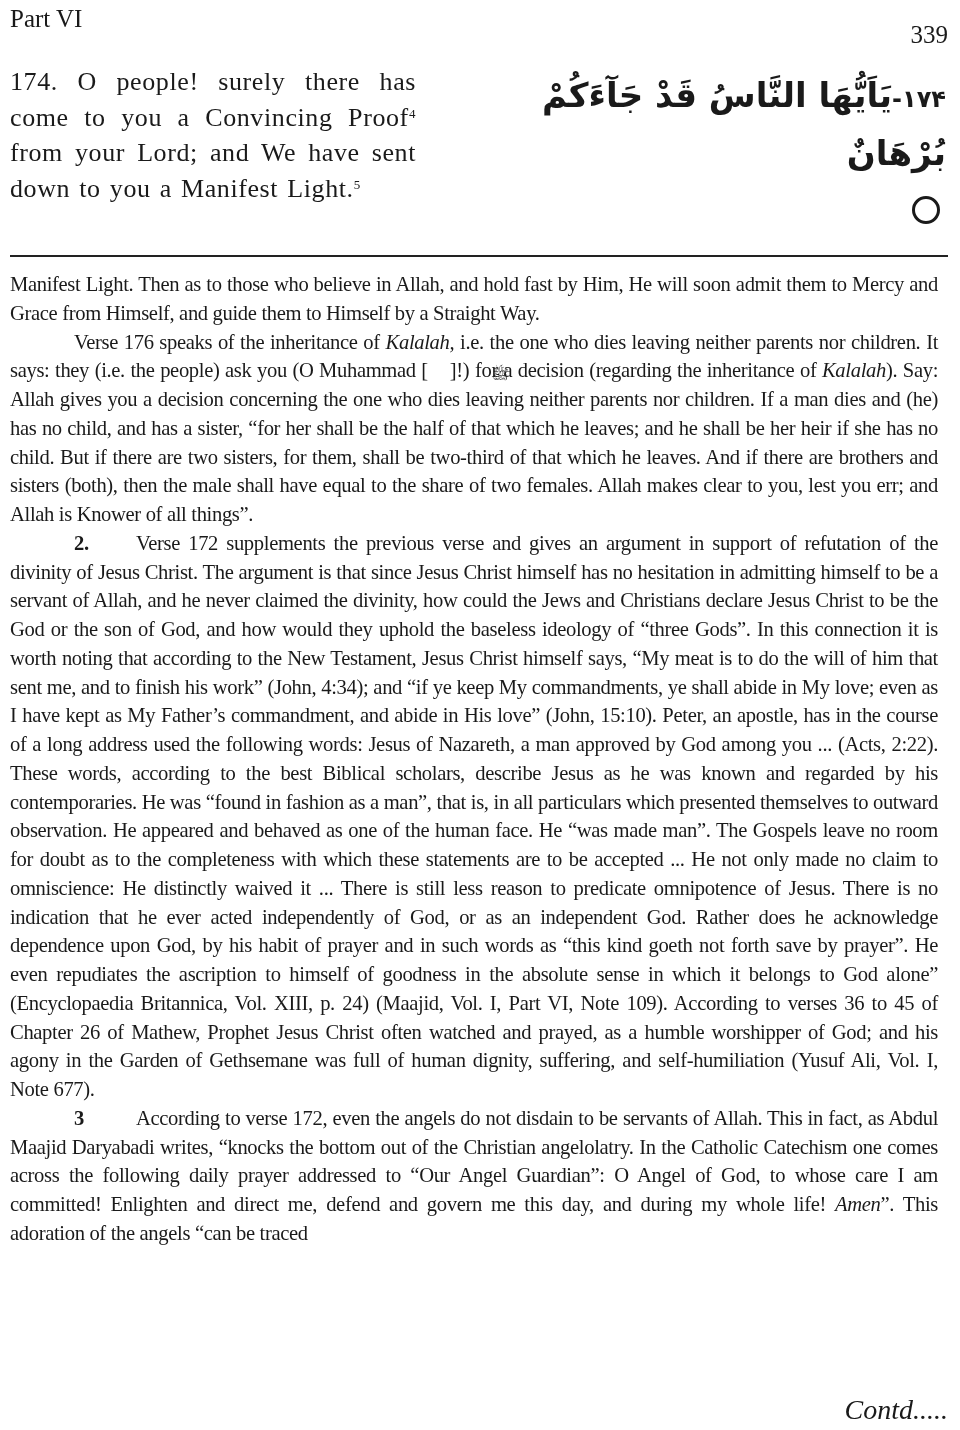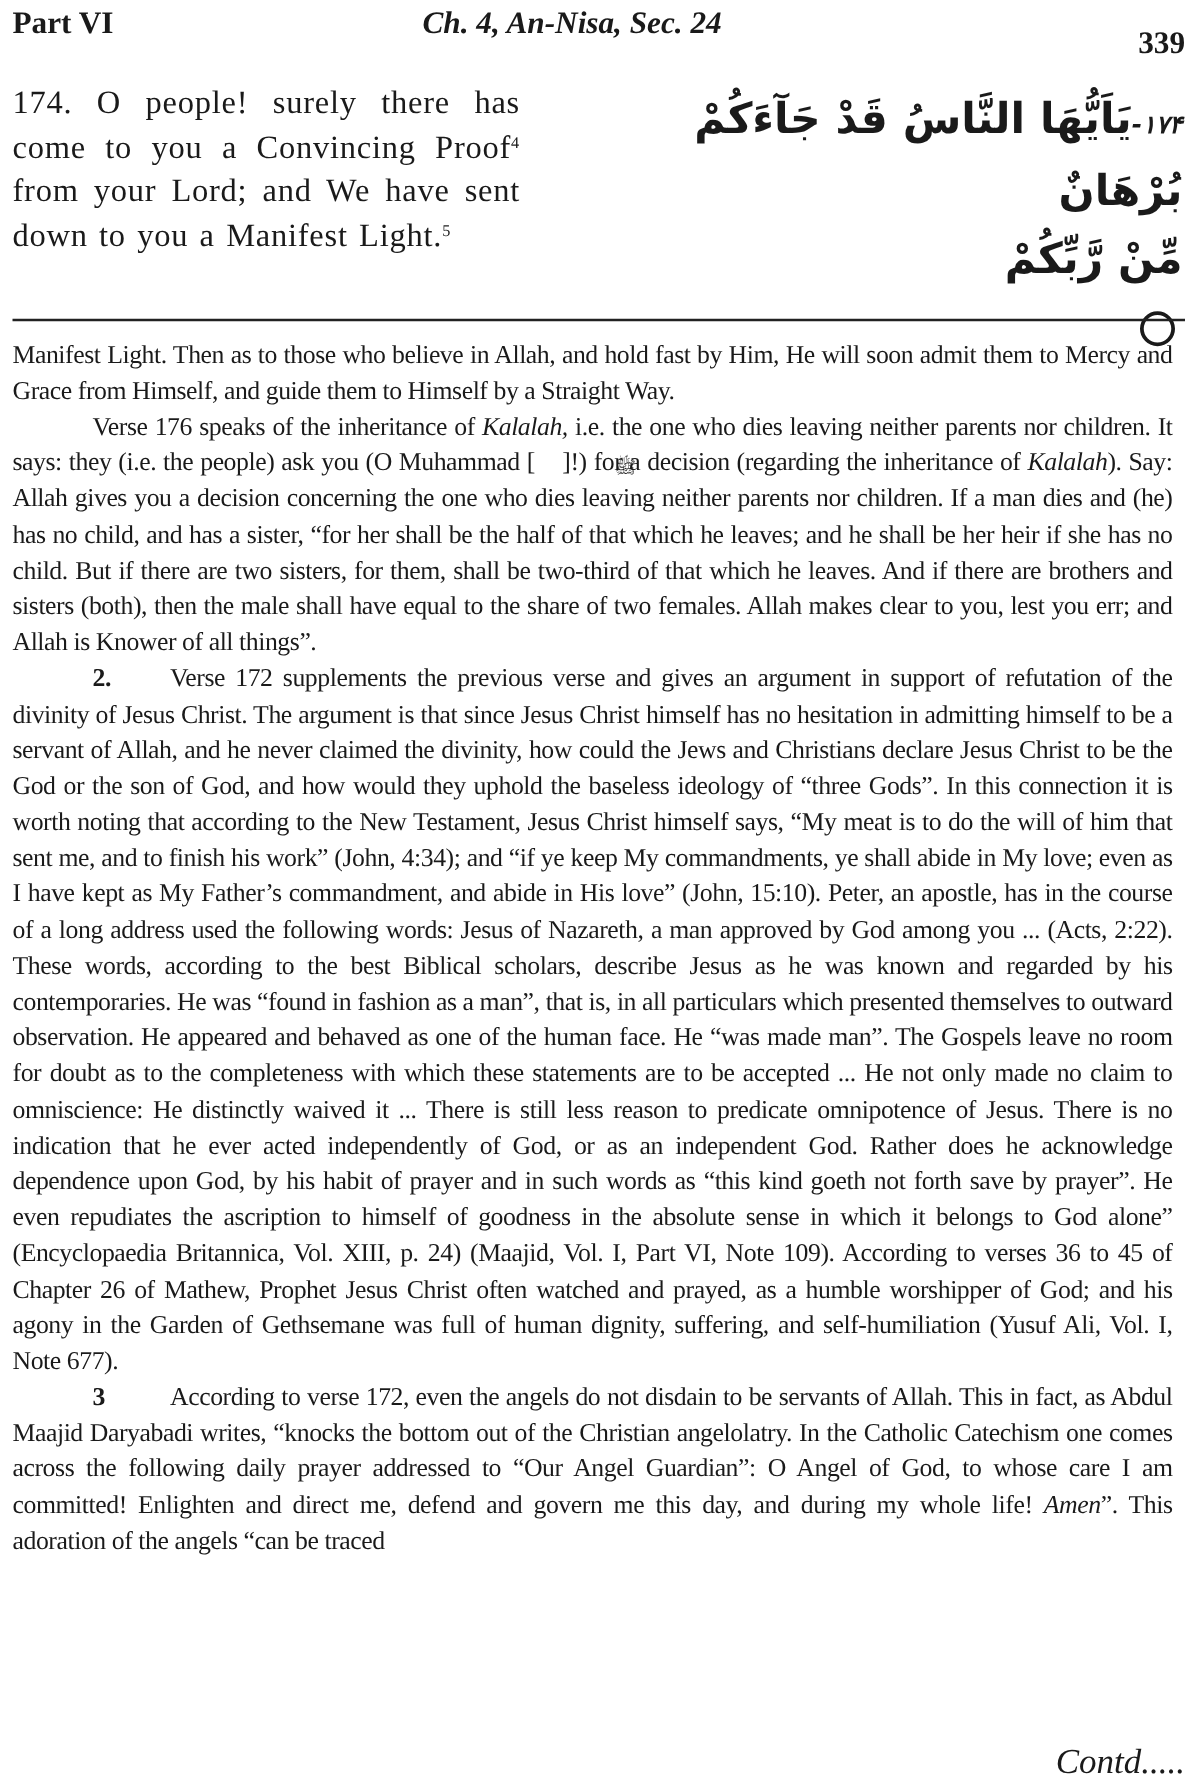--- a/index.html
+++ b/index.html
@@ -3,41 +3,41 @@
 <meta charset="utf-8">
 <style>
   html, body { margin: 0; padding: 0; background: #ffffff; }
   body {
     width: 960px; height: 1430px; overflow: hidden; position: relative;
     color: #1a1a1a;
     font-family: "Liberation Serif", "DejaVu Serif", serif;
   }
   .running-head {
     position: absolute; top: 2px; left: 10px; right: 12px; height: 34px;
-    font-size: 25px; line-height: 34px; font-weight: bold;
+    font-size: 25px; line-height: 34px;
   }
   .running-head .part { position: absolute; left: 0; top: 0; }
   .running-head .chapter { position: absolute; left: 328px; top: 0; font-style: italic; }
   .running-head .pageno { position: absolute; right: 0; top: 16px; }
 
   .verse-block { position: absolute; top: 64px; left: 10px; right: 12px; height: 180px; }
   .verse-english {
     position: absolute; left: 0; top: 0; width: 406px;
     font-weight: normal; font-size: 26px; line-height: 35.5px;
     text-align: justify; text-align-last: left; letter-spacing: 0.6px;
     word-spacing: 2px;
   }
   .verse-english sup { font-size: 13px; vertical-align: top; position: relative; top: -4px; }
   .verse-arabic {
     position: absolute; right: 2px; top: 4px; width: 440px;
     direction: rtl; text-align: right;
     font-family: "DejaVu Sans", sans-serif; font-weight: bold;
     font-size: 34px; line-height: 54px;
   }
-  .verse-arabic .num { font-size: 20px; font-weight: bold; font-style: italic; }
+  .verse-arabic .num { font-size: 24px; font-weight: bold; }
   .verse-arabic .end-mark {
     display: inline-block; width: 22px; height: 22px; border: 3px solid #1a1a1a;
     border-radius: 50%; vertical-align: middle; margin-right: 6px;
   }
 
   .divider { position: absolute; top: 255px; left: 10px; right: 12px; height: 0; border-top: 2px solid #222; }
 
   .body-text {
     position: absolute; top: 270px; left: 10px; right: 22px;
     font-size: 20.6px; line-height: 28.75px;
@@ -55,30 +55,28 @@
   .contd {
     position: absolute; right: 12px; top: 1394px;
     font-style: italic; font-size: 28px;
   }
 </style>
 </head>
 <body>
 
 <div class="running-head">
   <span class="part">Part VI</span>
-  <span class="chapter">Ch. 4, An-Nisa, Sec. 24</span>
   <span class="pageno">339</span>
 </div>
 
 <div class="verse-block">
   <div class="verse-english"><span>174. O people! surely there has come to you a Convincing Proof</span><sup>4</sup><span> from your Lord; and We have sent down to you a Manifest Light.</span><sup>5</sup></div>
 
   <div class="verse-arabic">
     <div><span class="num">۱۷۴-</span><span>يَاَيُّهَا النَّاسُ قَدْ جَآءَكُمْ بُرْهَانٌ</span></div>
-    <div>مِّنْ رَّبِّكُمْ</div>
     <div><span class="end-mark"></span></div>
   </div>
 </div>
 
 <div class="divider"></div>
 
 <div class="body-text">
   <p>Manifest Light. Then as to those who believe in Allah, and hold fast by Him, He will soon admit them to Mercy and Grace from Himself, and guide them to Himself by a Straight Way.</p>
   <p class="indent"><span>Verse 176 speaks of the inheritance of </span><em>Kalalah,</em><span> i.e. the one who dies leaving neither parents nor children. It says: they (i.e. the people) ask you (O Muhammad [</span><span class="salawat">ﷺ</span><span>]!) for a decision (regarding the inheritance of </span><em>Kalalah</em><span>). Say: Allah gives you a decision concerning the one who dies leaving neither parents nor children. If a man dies and (he) has no child, and has a sister, “for her shall be the half of that which he leaves; and he shall be her heir if she has no child. But if there are two sisters, for them, shall be two-third of that which he leaves. And if there are brothers and sisters (both), then the male shall have equal to the share of two females. Allah makes clear to you, lest you err; and Allah is Knower of all things”.</span></p>
   <p class="indent"><span class="note-num">2.</span><span>Verse 172 supplements the previous verse and gives an argument in support of refutation of the divinity of Jesus Christ. The argument is that since Jesus Christ himself has no hesitation in admitting himself to be a servant of Allah, and he never claimed the divinity, how could the Jews and Christians declare Jesus Christ to be the God or the son of God, and how would they uphold the baseless ideology of “three Gods”. In this connection it is worth noting that according to the New Testament, Jesus Christ himself says, “My meat is to do the will of him that sent me, and to finish his work” (John, 4:34); and “if ye keep My commandments, ye shall abide in My love; even as I have kept as My Father’s commandment, and abide in His love” (John, 15:10). Peter, an apostle, has in the course of a long address used the following words: Jesus of Nazareth, a man approved by God among you ... (Acts, 2:22). These words, according to the best Biblical scholars, describe Jesus as he was known and regarded by his contemporaries. He was “found in fashion as a man”, that is, in all particulars which presented themselves to outward observation. He appeared and behaved as one of the human face. He “was made man”. The Gospels leave no room for doubt as to the completeness with which these statements are to be accepted ... He not only made no claim to omniscience: He distinctly waived it ... There is still less reason to predicate omnipotence of Jesus. There is no indication that he ever acted independently of God, or as an independent God. Rather does he acknowledge dependence upon God, by his habit of prayer and in such words as “this kind goeth not forth save by prayer”. He even repudiates the ascription to himself of goodness in the absolute sense in which it belongs to God alone” (Encyclopaedia Britannica, Vol. XIII, p. 24) (Maajid, Vol. I, Part VI, Note 109). According to verses 36 to 45 of Chapter 26 of Mathew, Prophet Jesus Christ often watched and prayed, as a humble worshipper of God; and his agony in the Garden of Gethsemane was full of human dignity, suffering, and self-humiliation (Yusuf Ali, Vol. I, Note 677).</span></p>

